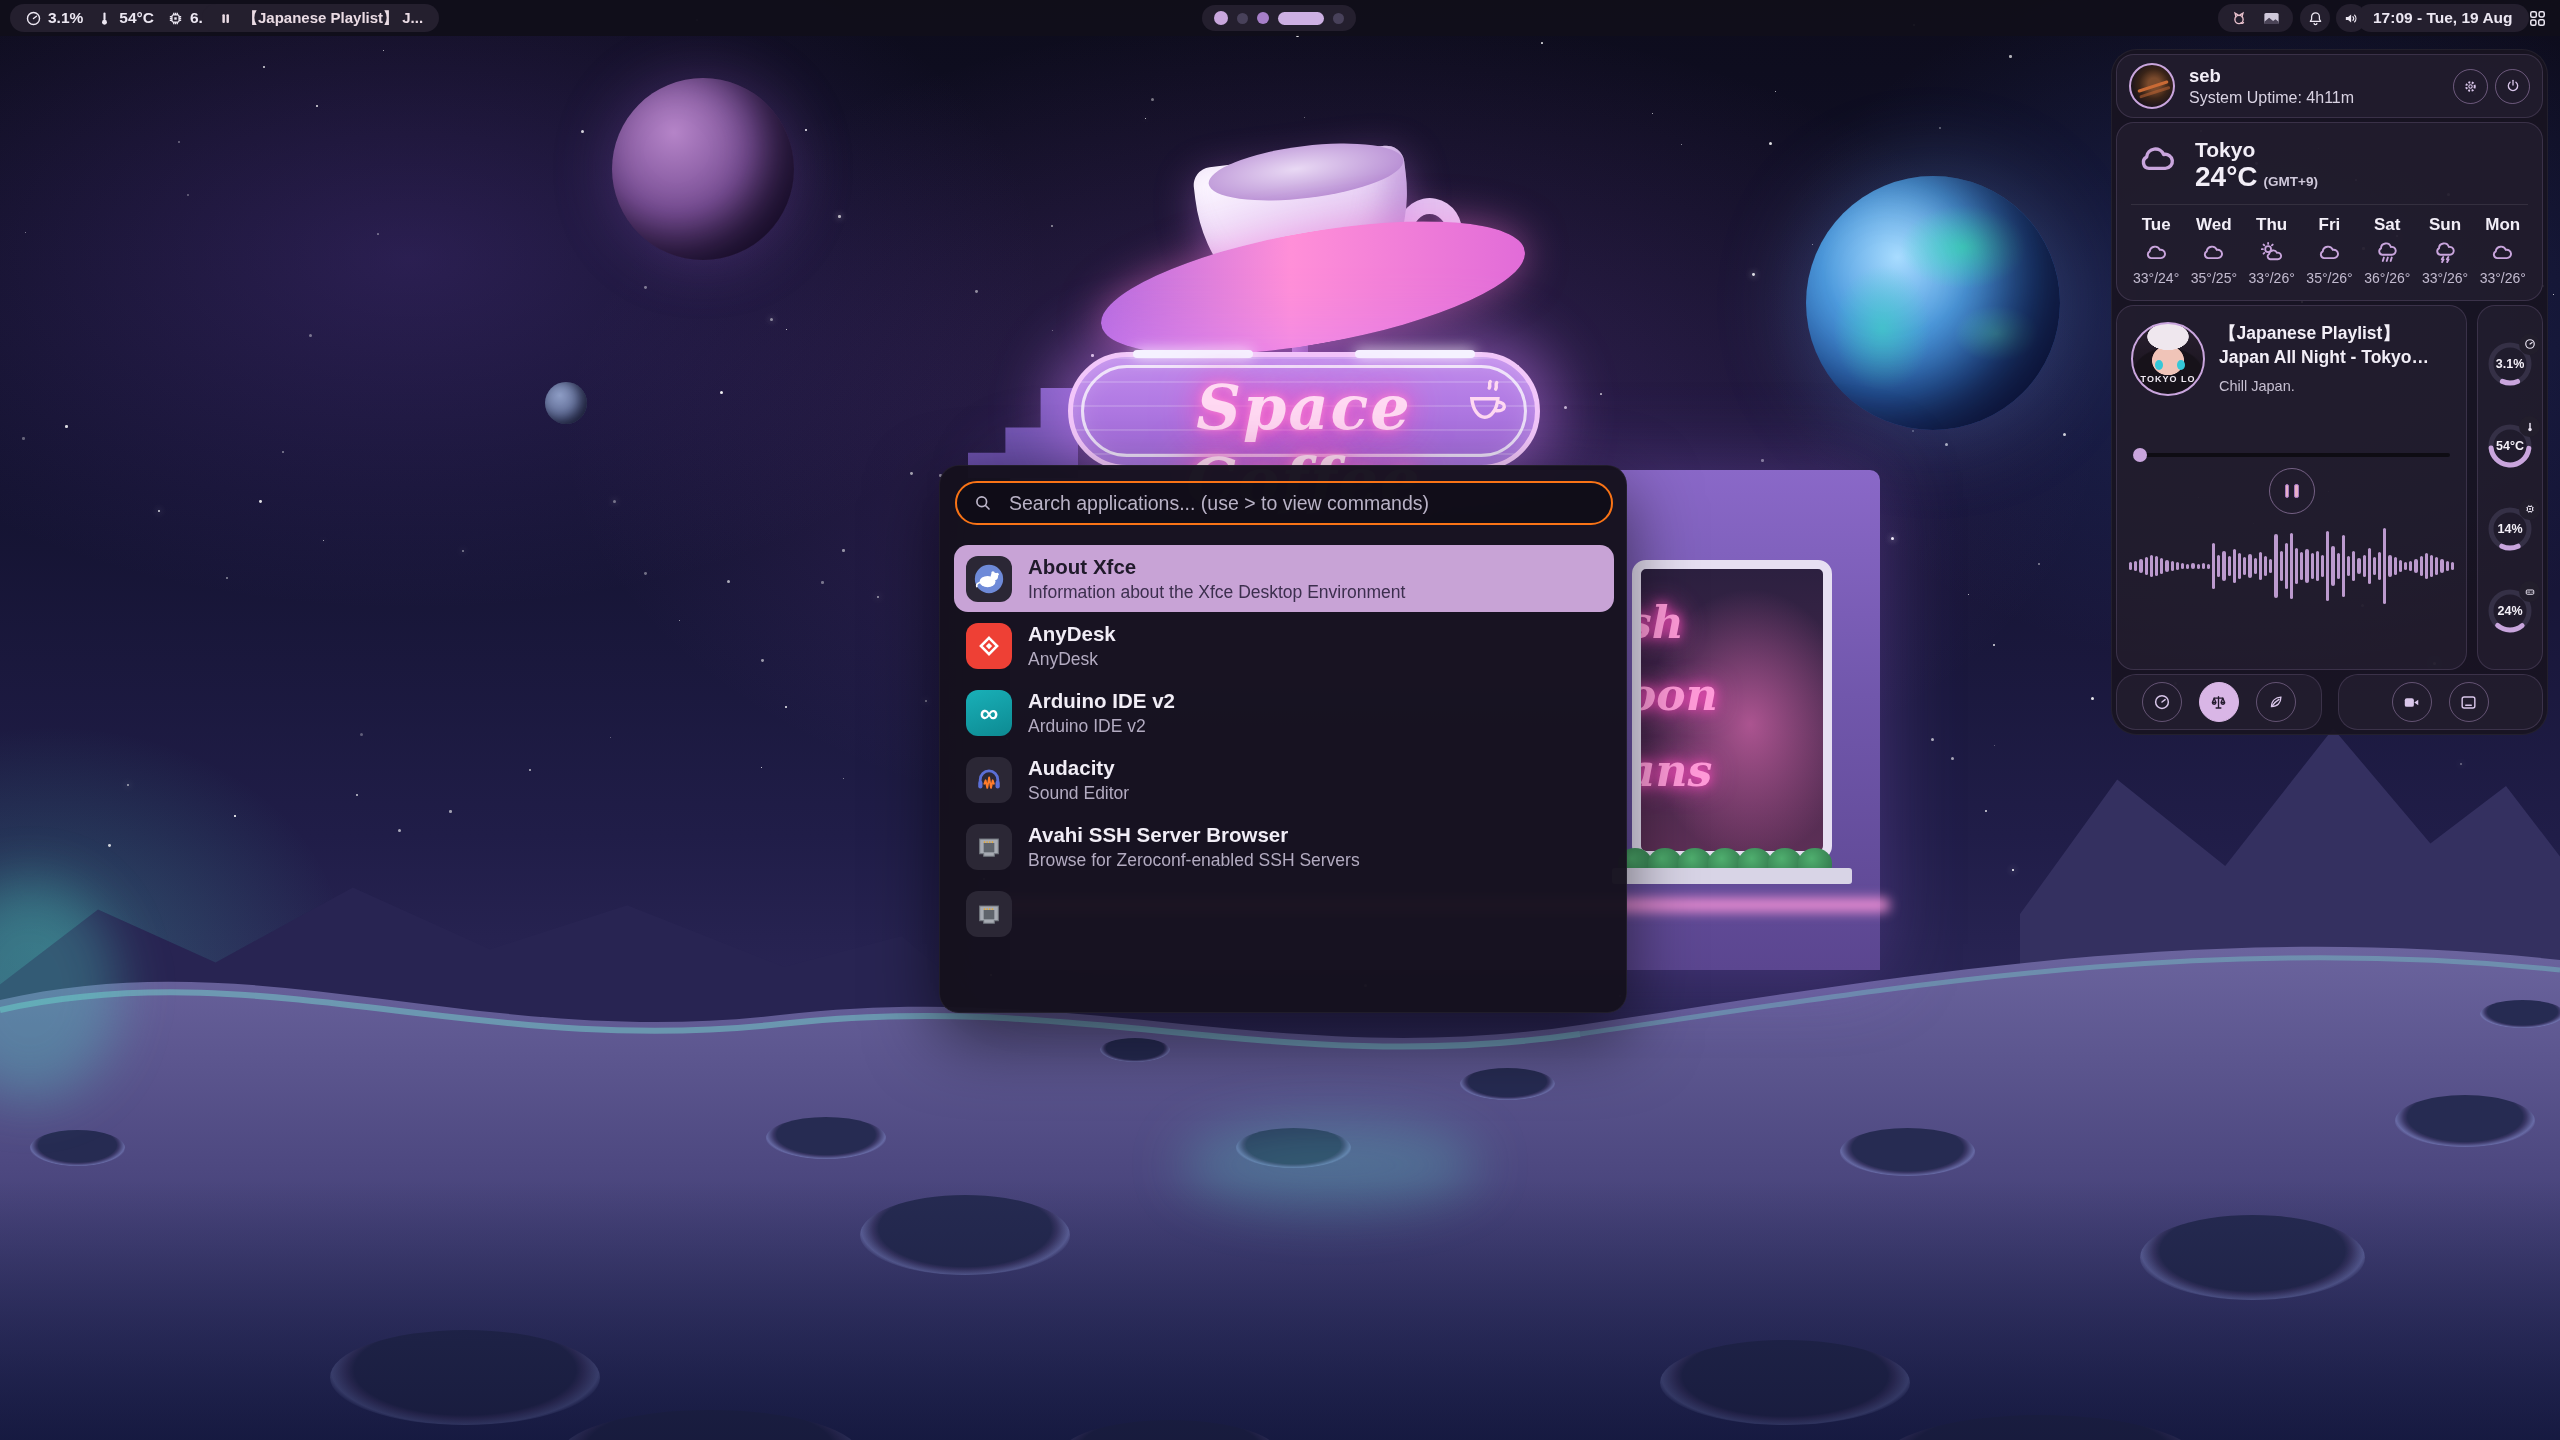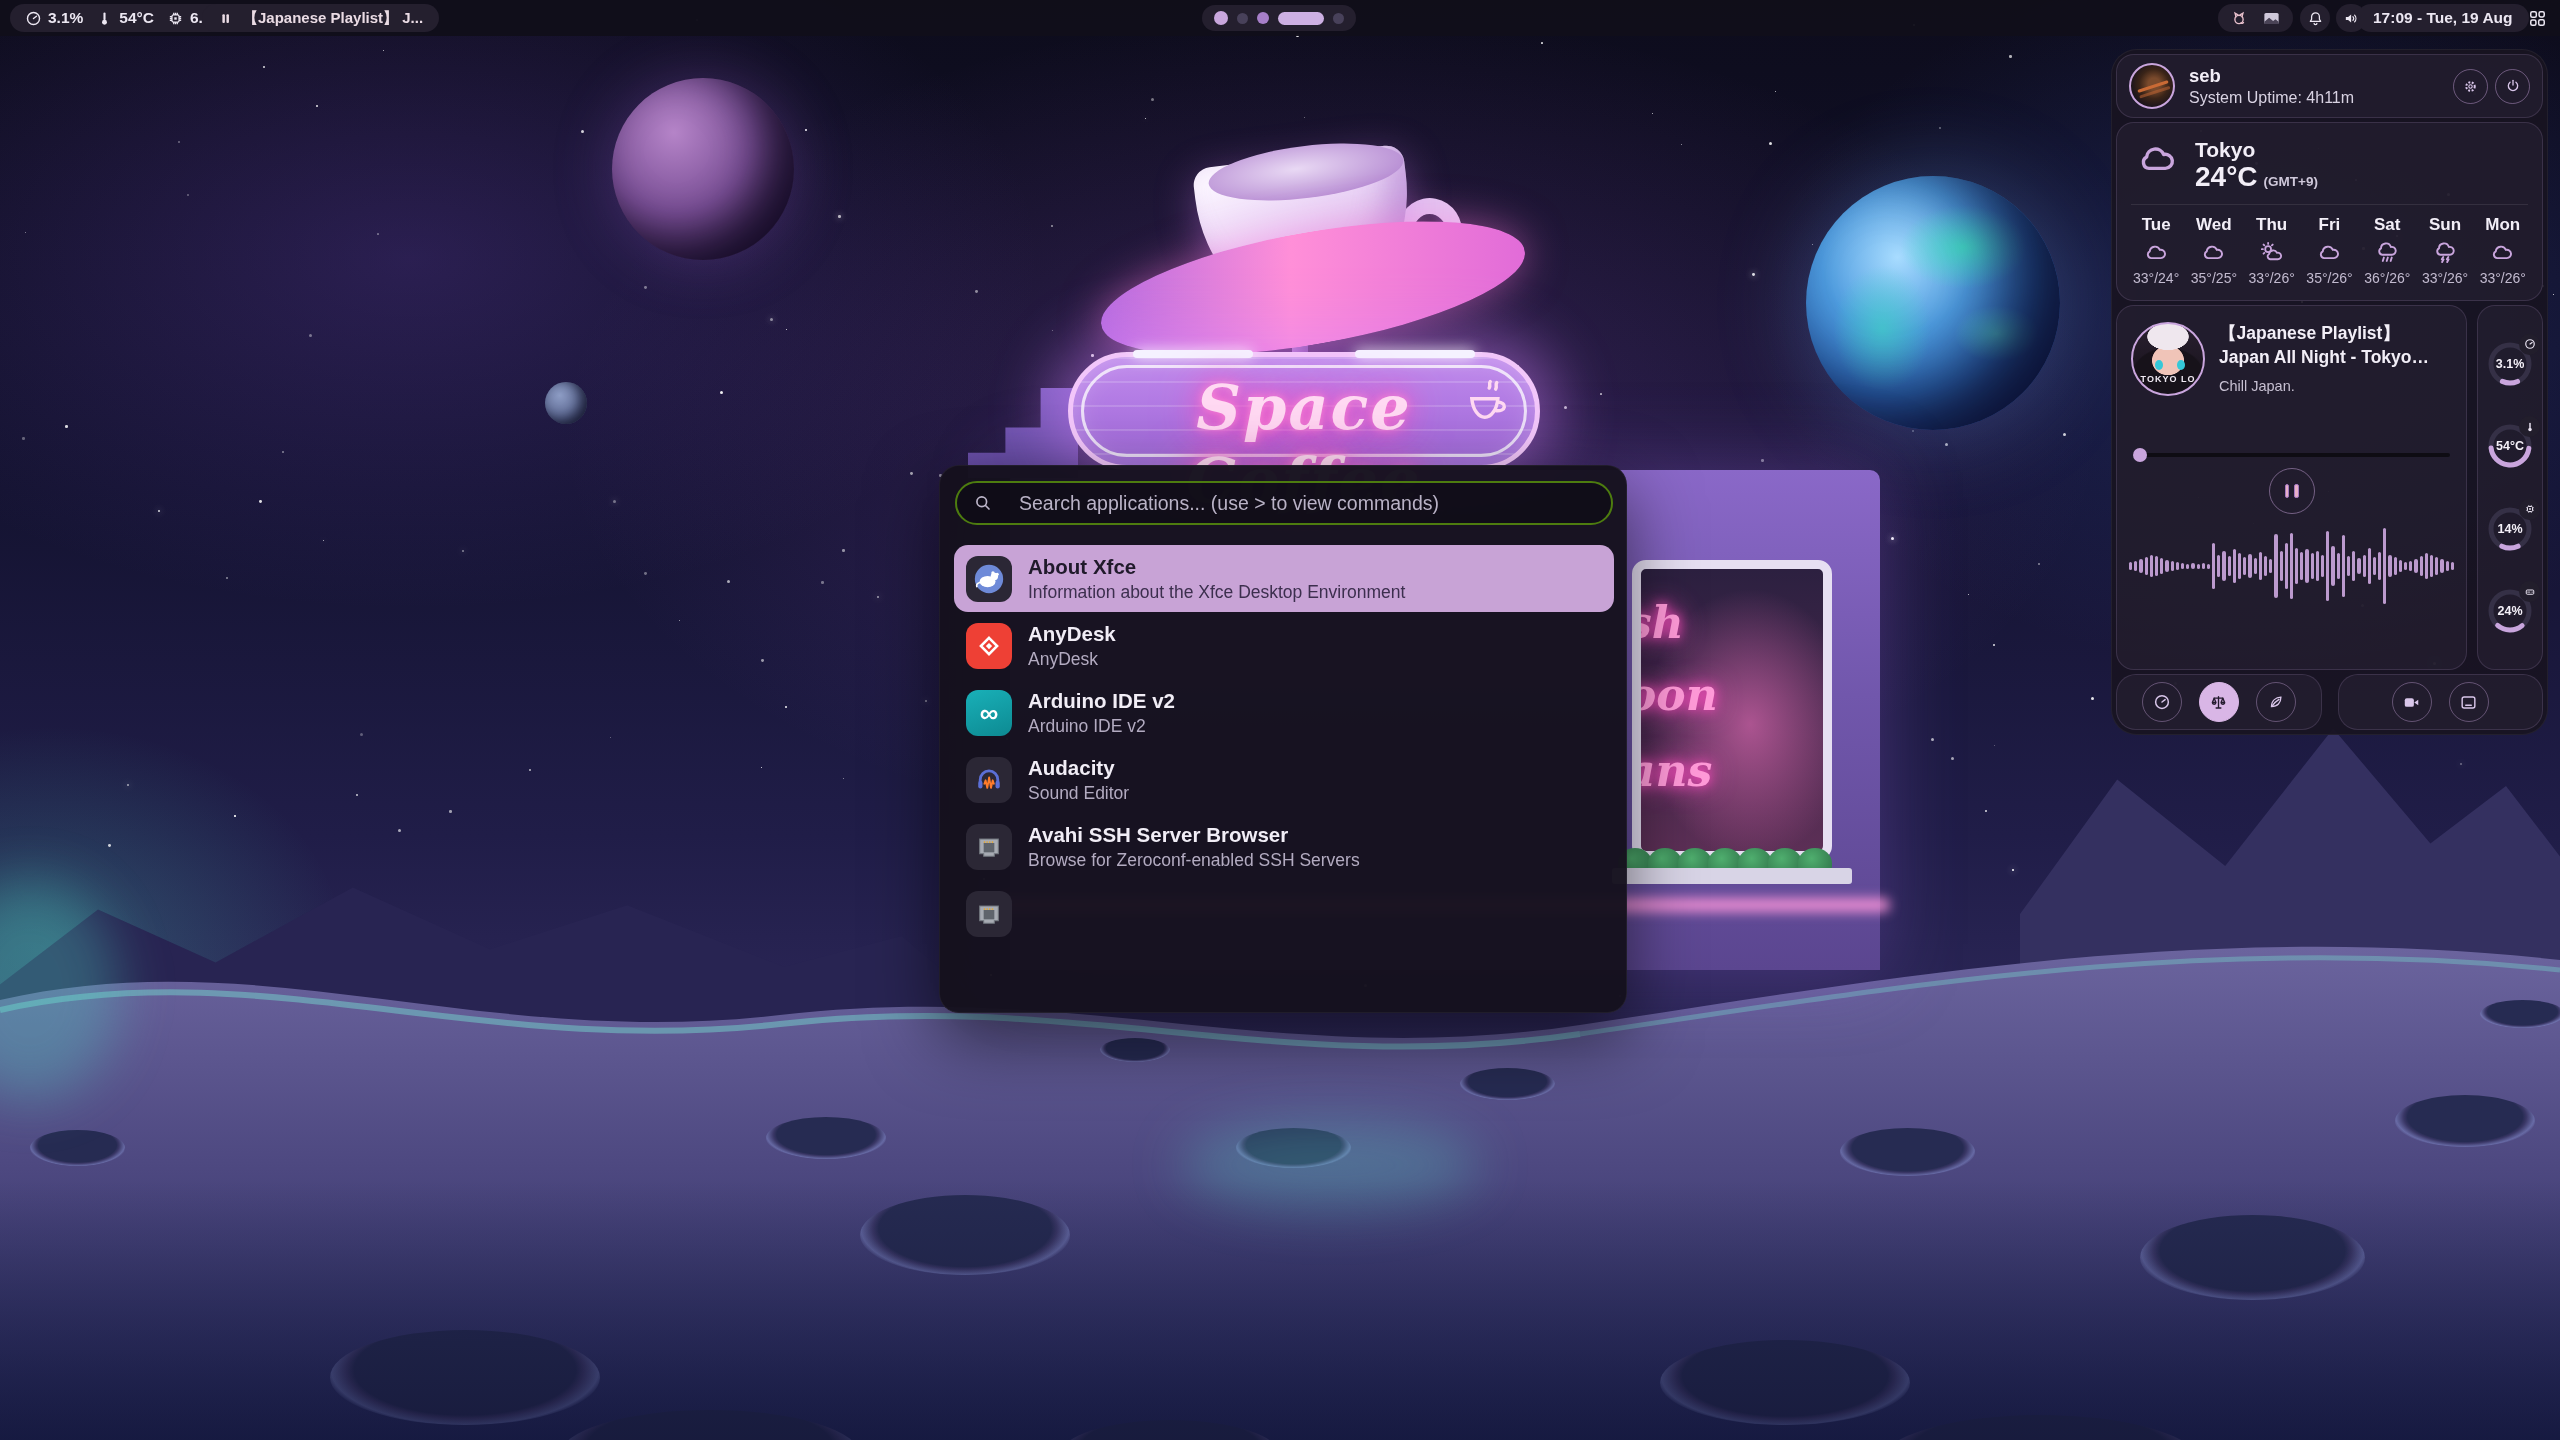--- a/index.html
+++ b/index.html
@@ -107,21 +107,21 @@
   .tb-iconbtn { position:absolute; top:4px; width:30px; height:28px; border-radius:14px; background:#241f2e;
     display:flex; align-items:center; justify-content:center; }
   .tb-clock { position:absolute; left:2357px; top:4px; padding:0 16px; font-weight:700; font-size:15.5px; }
   svg.ic { display:block; }
 
   
   .launcher { position:absolute; left:939px; top:465px; width:688px; height:548px; border-radius:20px;
     background:rgba(21,17,29,.97); border:1px solid rgba(255,255,255,.05);
     box-shadow:0 24px 70px rgba(0,0,0,.55); z-index:30; }
   .searchbox { position:absolute; left:15px; top:15px; width:658px; height:44px; border-radius:22px;
-    border:2px solid #4d7c0f; background:rgba(12,10,18,.6); display:flex; align-items:center; padding:0 16px; gap:26px; }
+    border:2px solid #f97316; background:rgba(12,10,18,.6); display:flex; align-items:center; padding:0 16px; gap:16px; }
   .searchbox input { flex:1; background:transparent; border:none; outline:none; color:#e7e1f0;
     font-size:19.5px; font-family:inherit; }
   .searchbox input::placeholder { color:#b9b2c6; }
   .app-list { position:absolute; left:14px; top:79px; width:660px; }
   .app-item { height:67px; border-radius:14px; display:flex; align-items:center; padding:0 12px; gap:16px; }
   .app-item + .app-item { margin-top:0; }
   .app-item.sel { background:#c8a3d6; }
   .app-icon { width:46px; height:46px; border-radius:12px; background:#2b2735; display:flex; align-items:center;
     justify-content:center; flex:none; }
   .app-icon.red { background:#ee4035; }

